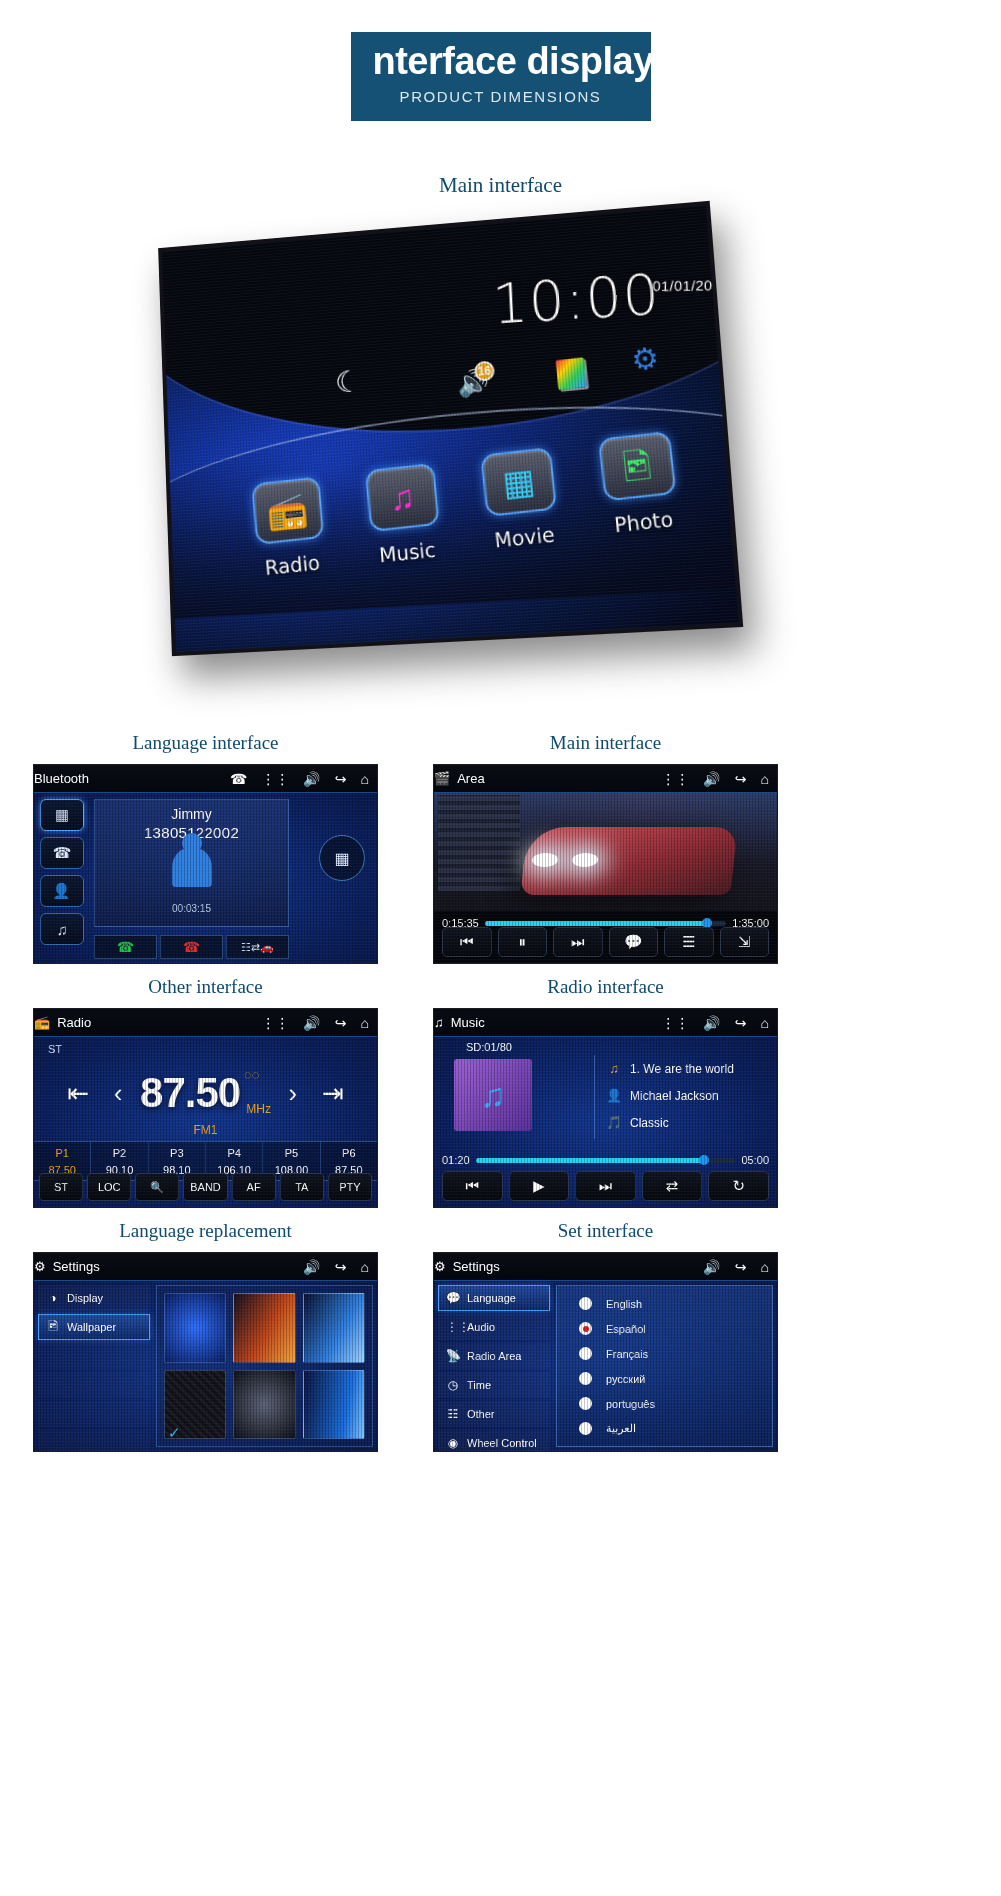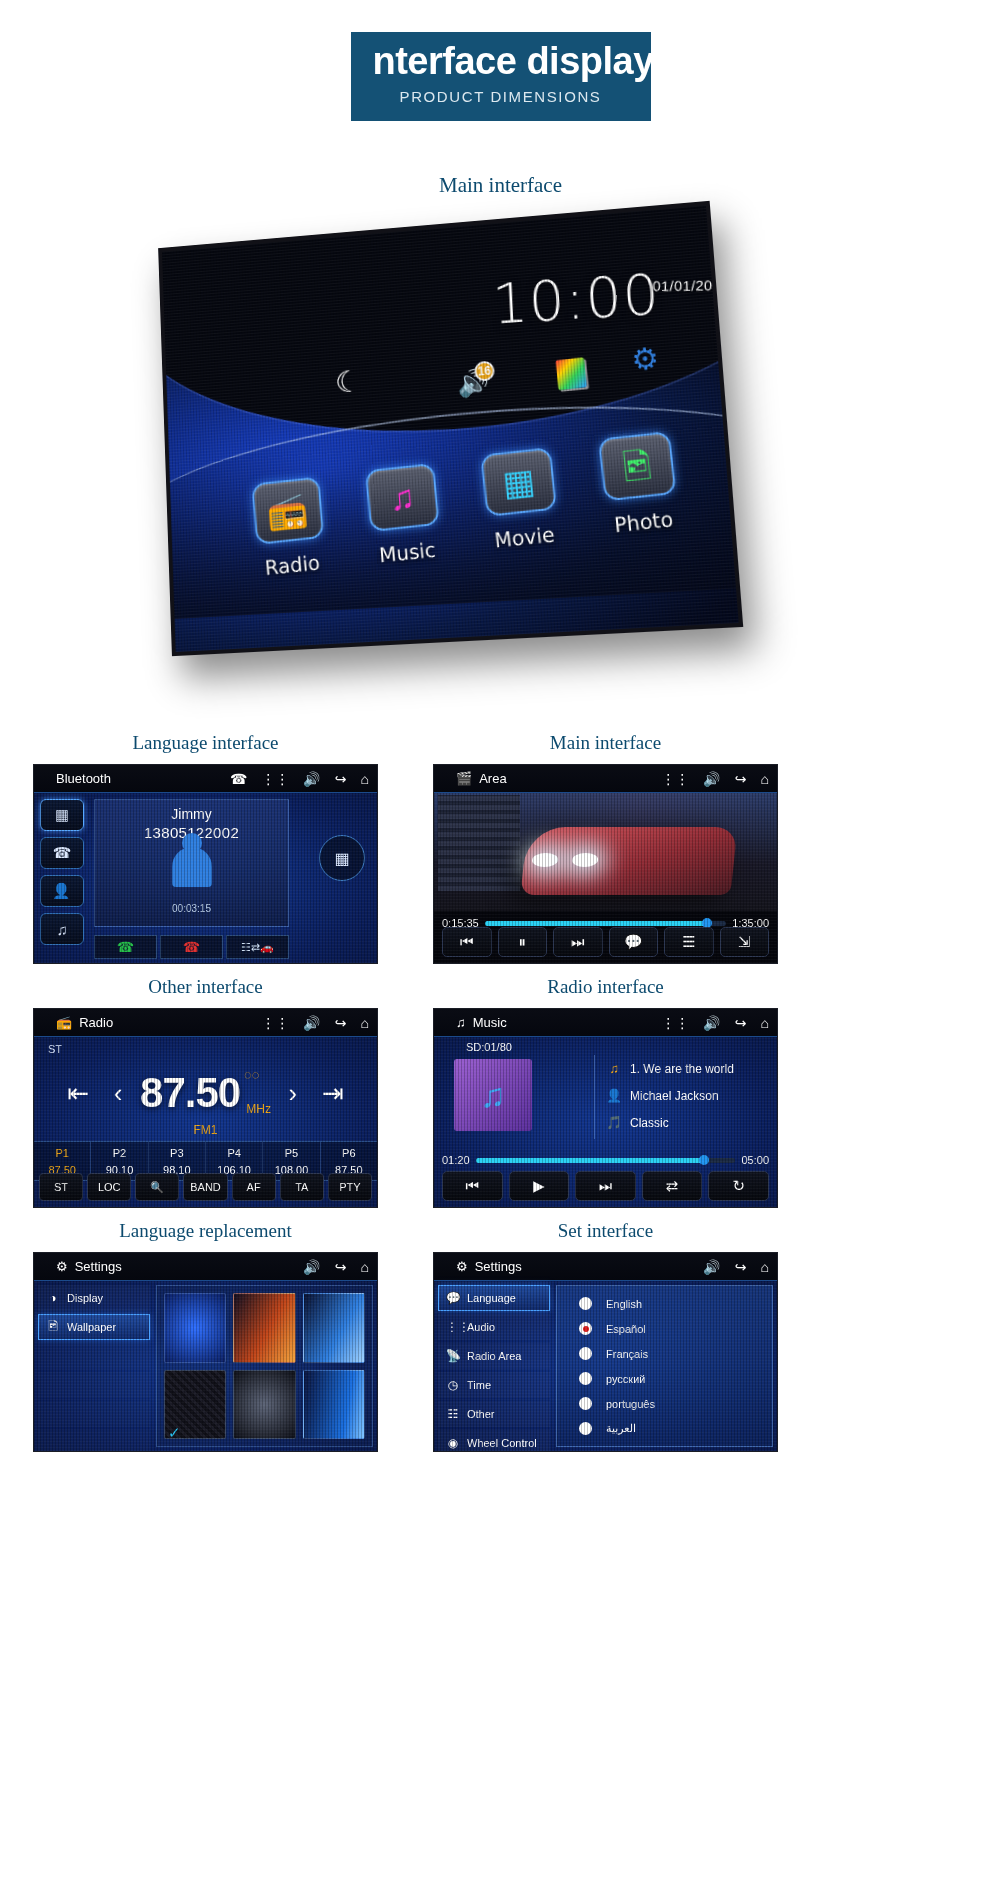--- a/index.html
+++ b/index.html
@@ -162,21 +162,21 @@
   .panel {
     width: 345px; height: 200px;
     background: #05060c;
     position: relative;
     overflow: hidden;
     border: 1px solid #1a1d26;
   }
 
   .pbar {
     height: 28px; background: linear-gradient(180deg, #0a0c14, #05070e);
-    display: flex; align-items: center; padding: 0 22px;
+    display: flex; align-items: center; padding: 0 0;
     border-bottom: 1px solid #1b4a8a;
     position: relative;
   }
   .pbar-title { color: #ffffff; font-size: 13px; }
   .pbar-left { display: flex; align-items: center; gap: 7px; }
   .pbar-right {
     position: absolute; right: 8px; top: 0; height: 28px;
     display: flex; align-items: center; gap: 14px;
     color: #fff; font-size: 14px;
   }

